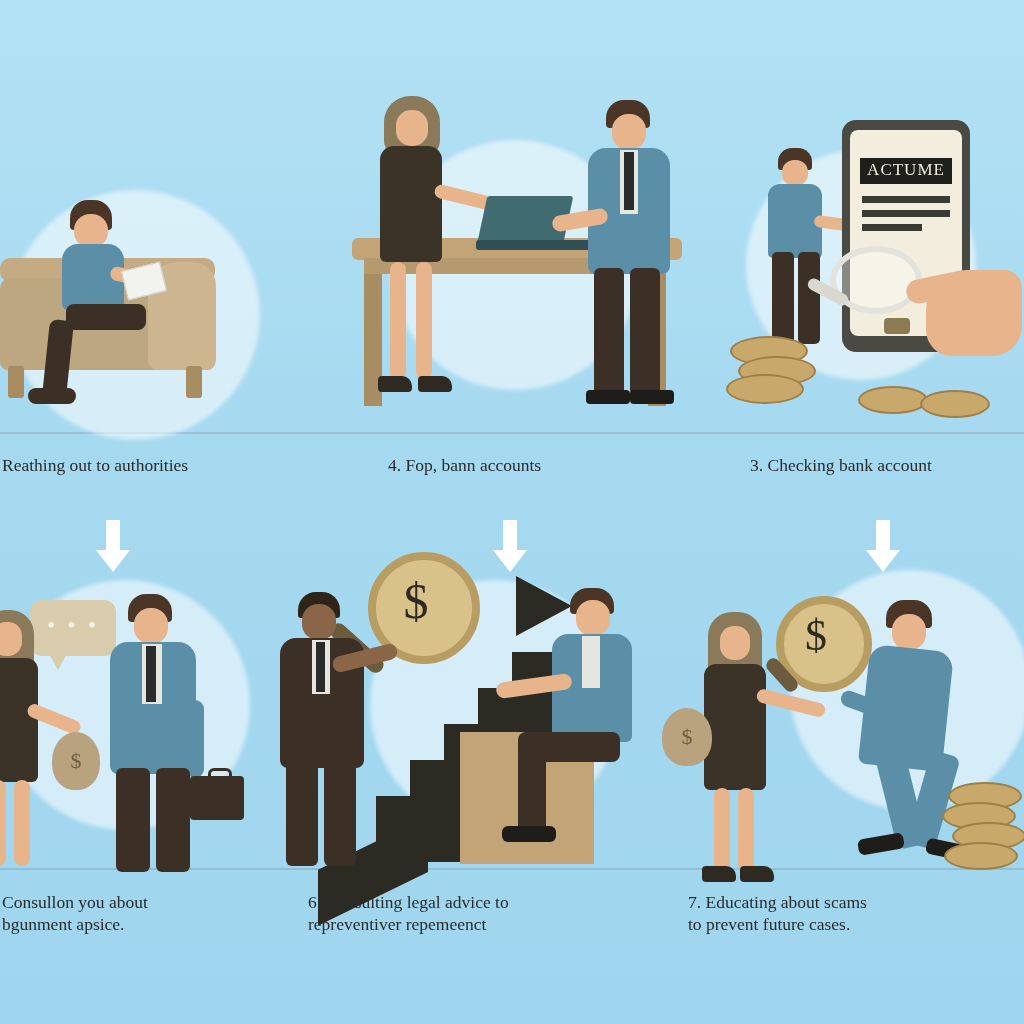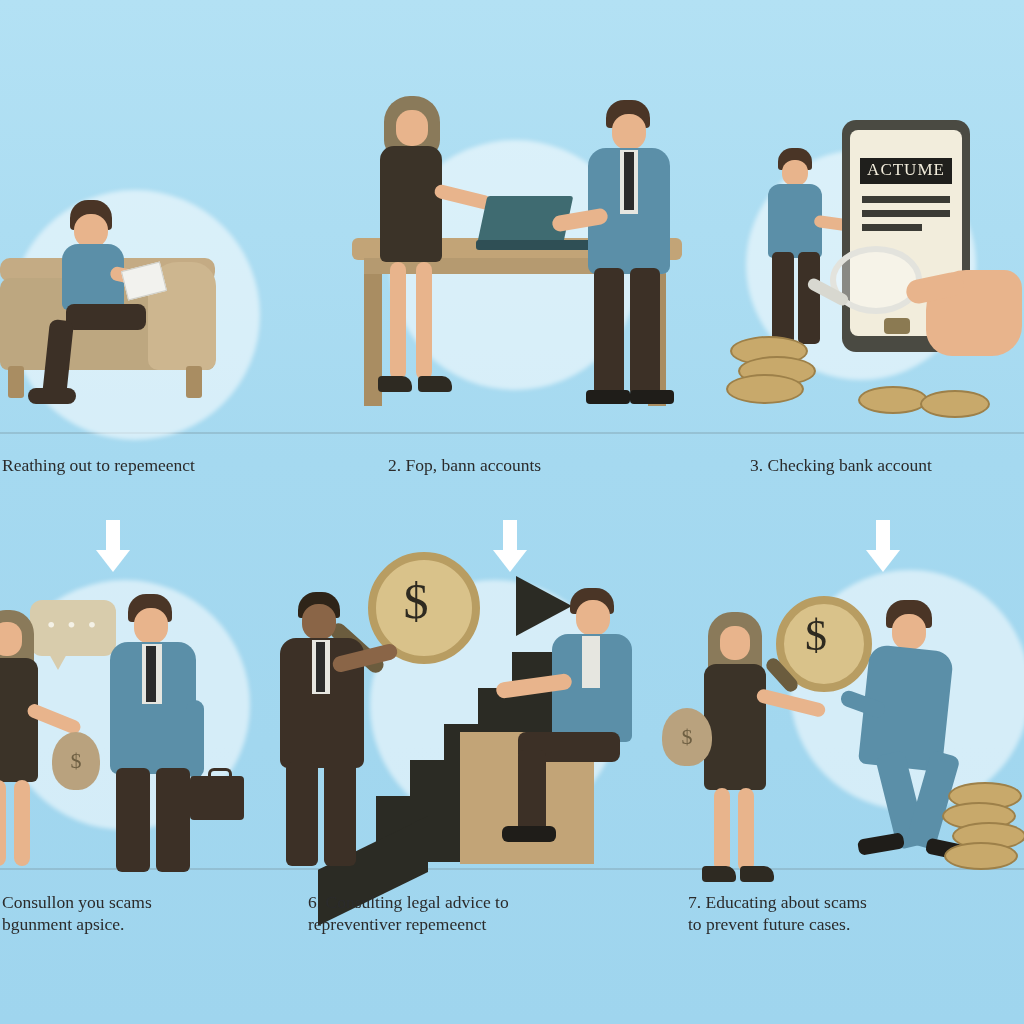--- a/index.html
+++ b/index.html
@@ -64,21 +64,21 @@
       <div class="sh" style="left:186px;top:366px;width:16px;height:32px;background:#a98d62;border-radius:3px"></div>
 
       <div class="sh hair" style="left:70px;top:200px;width:42px;height:30px;border-radius:18px 18px 4px 4px"></div>
       <div class="sh skin" style="left:74px;top:214px;width:34px;height:34px;border-radius:16px"></div>
       <div class="sh suitblue" style="left:62px;top:244px;width:62px;height:66px;border-radius:16px 16px 6px 6px"></div>
       <div class="sh skin" style="left:110px;top:270px;width:44px;height:14px;border-radius:8px;transform:rotate(12deg)"></div>
       <div class="sh suitdark" style="left:66px;top:304px;width:80px;height:26px;border-radius:8px"></div>
       <div class="sh suitdark" style="left:46px;top:320px;width:24px;height:78px;border-radius:8px;transform:rotate(6deg)"></div>
       <div class="sh suitdark" style="left:28px;top:388px;width:48px;height:16px;border-radius:8px"></div>
       <div class="sh" style="left:124px;top:266px;width:38px;height:28px;background:#f2f2ee;transform:rotate(-14deg);border:1px solid #cfcfc8"></div>
-      <div class="caption" style="left:2px;top:455px;width:330px">Reathing out to repemeenct</div>
+      <div class="caption" style="left:2px;top:455px;width:330px">Reathing out to authorities</div>
     </div>
 
     <div class="panel" style="left:330px;width:380px">
       <div class="halo" style="left:60px;top:140px;width:250px;height:250px"></div>
 
       <div class="sh wood" style="left:22px;top:238px;width:330px;height:22px;border-radius:6px"></div>
       <div class="sh woodd" style="left:34px;top:258px;width:18px;height:148px"></div>
       <div class="sh woodd" style="left:318px;top:258px;width:18px;height:148px"></div>
       <div class="sh" style="left:34px;top:258px;width:302px;height:16px;background:#b59a70"></div>
 
@@ -97,21 +97,21 @@
       <div class="sh hair" style="left:276px;top:100px;width:44px;height:28px;border-radius:18px 18px 4px 4px"></div>
       <div class="sh skin" style="left:282px;top:114px;width:34px;height:36px;border-radius:16px"></div>
       <div class="sh suitblue" style="left:258px;top:148px;width:82px;height:126px;border-radius:18px 18px 8px 8px"></div>
       <div class="sh" style="left:290px;top:150px;width:18px;height:64px;background:#e6e6e0"></div>
       <div class="sh" style="left:294px;top:152px;width:10px;height:58px;background:#2b2b2b"></div>
       <div class="sh skin" style="left:222px;top:212px;width:56px;height:16px;border-radius:8px;transform:rotate(-10deg)"></div>
       <div class="sh suitdark" style="left:264px;top:268px;width:30px;height:128px;border-radius:6px"></div>
       <div class="sh suitdark" style="left:300px;top:268px;width:30px;height:128px;border-radius:6px"></div>
       <div class="sh" style="left:256px;top:390px;width:44px;height:14px;background:#1f1d19;border-radius:4px"></div>
       <div class="sh" style="left:300px;top:390px;width:44px;height:14px;background:#1f1d19;border-radius:4px"></div>
-      <div class="caption" style="left:58px;top:455px;width:380px">2.  Fop, bann accounts</div>
+      <div class="caption" style="left:58px;top:455px;width:380px">4.  Fop, bann accounts</div>
     </div>
 
     <div class="panel" style="left:710px;width:314px">
       <div class="halo" style="left:36px;top:150px;width:230px;height:230px"></div>
 
       <div class="sh hair" style="left:68px;top:148px;width:34px;height:22px;border-radius:14px 14px 3px 3px"></div>
       <div class="sh skin" style="left:72px;top:160px;width:26px;height:26px;border-radius:12px"></div>
       <div class="sh suitblue" style="left:58px;top:184px;width:54px;height:74px;border-radius:12px 12px 5px 5px"></div>
       <div class="sh skin" style="left:104px;top:218px;width:48px;height:12px;border-radius:6px;transform:rotate(8deg)"></div>
       <div class="sh suitdark" style="left:62px;top:252px;width:22px;height:92px;border-radius:5px"></div>
@@ -176,21 +176,21 @@
       <div class="sh hair" style="left:128px;top:94px;width:44px;height:28px;border-radius:18px 18px 4px 4px"></div>
       <div class="sh skin" style="left:134px;top:108px;width:34px;height:36px;border-radius:16px"></div>
       <div class="sh suitblue" style="left:110px;top:142px;width:86px;height:132px;border-radius:18px 18px 8px 8px"></div>
       <div class="sh" style="left:142px;top:144px;width:20px;height:60px;background:#e6e6e0"></div>
       <div class="sh" style="left:146px;top:146px;width:10px;height:56px;background:#2b2b2b"></div>
       <div class="sh suitblue" style="left:186px;top:200px;width:18px;height:78px;border-radius:9px"></div>
       <div class="sh suitdark" style="left:116px;top:268px;width:34px;height:104px;border-radius:6px"></div>
       <div class="sh suitdark" style="left:156px;top:268px;width:34px;height:104px;border-radius:6px"></div>
       <div class="sh" style="left:190px;top:276px;width:54px;height:44px;background:#3c3026;border-radius:4px"></div>
       <div class="sh" style="left:208px;top:268px;width:18px;height:12px;border:3px solid #3c3026;border-bottom:none;border-radius:6px 6px 0 0"></div>
-      <div class="caption" style="left:2px;top:392px;width:280px">Consullon you scams
+      <div class="caption" style="left:2px;top:392px;width:280px">Consullon you about
 bgunment apsice.</div>
     </div>
 
     <div class="panel" style="left:280px;width:400px">
       <div class="halo" style="left:90px;top:80px;width:250px;height:250px"></div>
 
       <div class="sh" style="left:96px;top:296px;width:46px;height:66px;background:#2b2b24"></div>
       <div class="sh" style="left:130px;top:260px;width:46px;height:102px;background:#2b2b24"></div>
       <div class="sh" style="left:164px;top:224px;width:46px;height:138px;background:#2b2b24"></div>
       <div class="sh" style="left:198px;top:188px;width:46px;height:174px;background:#2b2b24"></div>

